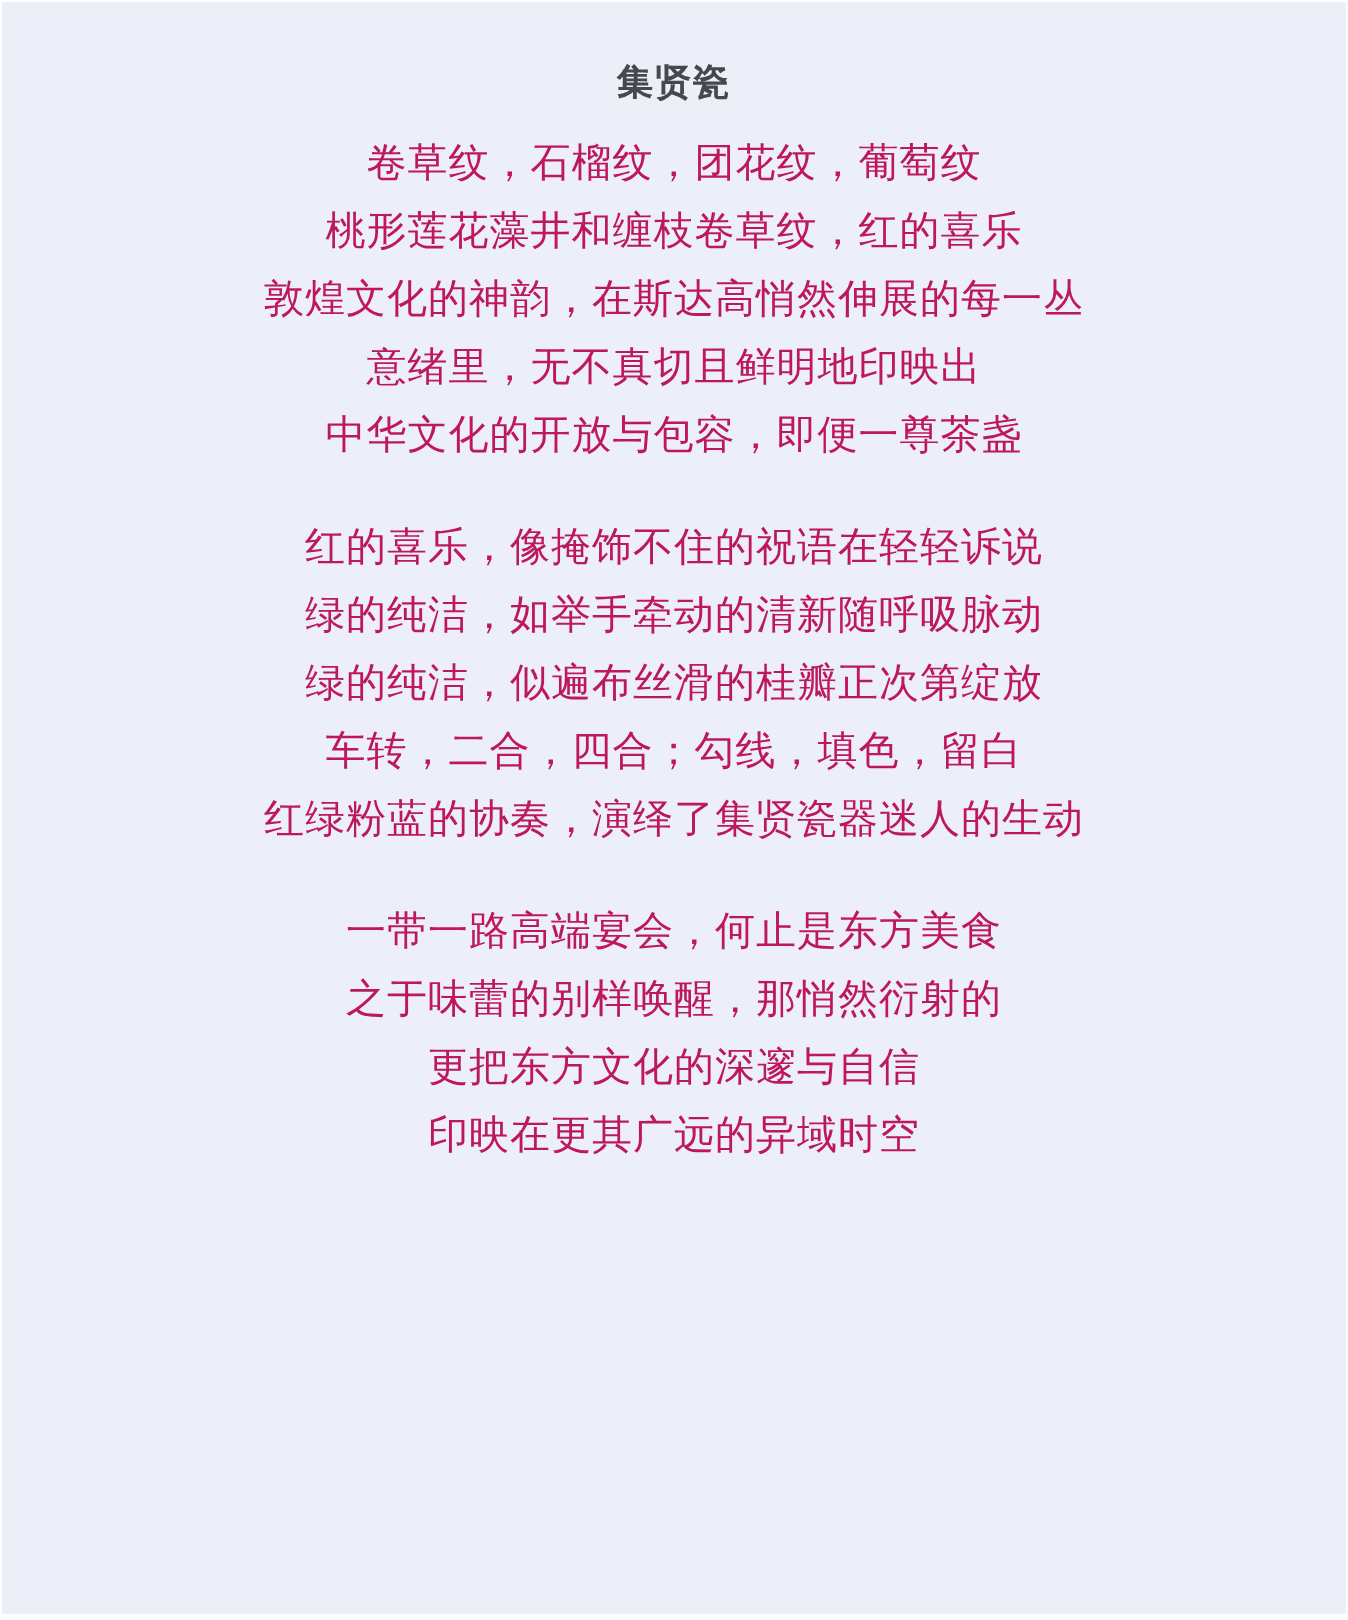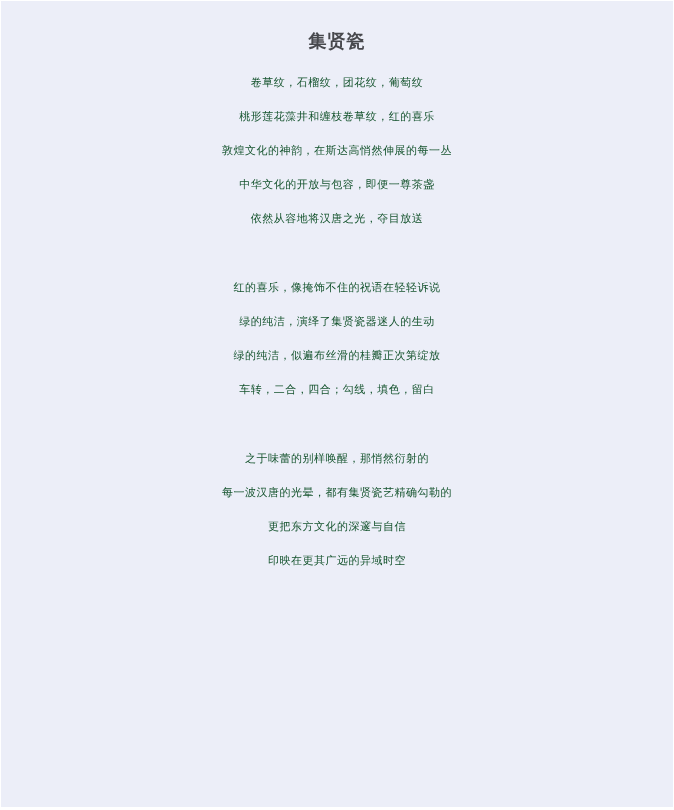--- a/index.html
+++ b/index.html
@@ -23,54 +23,55 @@
   .poem-title {
     margin: 30px 0 0 0;
     font-size: 18px;
     line-height: 20px;
     font-weight: bold;
     color: #47484D;
     letter-spacing: 1px;
   }
   .stanza { margin: 0; padding: 0; }
   .stanza.first { margin-top: 14px; }
-  .stanza.gap { margin-top: 35px; }
+  .stanza.gap { margin-top: 22px; }
   .poem-line {
     margin: 0;
     padding: 0;
-    font-size: 11px;
+    font-size: 20px;
     line-height: 34px;
-    color: #14532d;
+    color: #be185d;
     letter-spacing: 0.5px;
   }
 </style>
 </head>
 <body>
 
 <div class="screen">
   <div class="page">
 
     <h1 class="poem-title">集贤瓷</h1>
 
     <div class="stanza first">
       <p class="poem-line">卷草纹，石榴纹，团花纹，葡萄纹</p>
       <p class="poem-line">桃形莲花藻井和缠枝卷草纹，红的喜乐</p>
       <p class="poem-line">敦煌文化的神韵，在斯达高悄然伸展的每一丛</p>
+      <p class="poem-line">意绪里，无不真切且鲜明地印映出</p>
       <p class="poem-line">中华文化的开放与包容，即便一尊茶盏</p>
-      <p class="poem-line">依然从容地将汉唐之光，夺目放送</p>
     </div>
 
     <div class="stanza gap">
       <p class="poem-line">红的喜乐，像掩饰不住的祝语在轻轻诉说</p>
-      <p class="poem-line">绿的纯洁，演绎了集贤瓷器迷人的生动</p>
+      <p class="poem-line">绿的纯洁，如举手牵动的清新随呼吸脉动</p>
       <p class="poem-line">绿的纯洁，似遍布丝滑的桂瓣正次第绽放</p>
       <p class="poem-line">车转，二合，四合；勾线，填色，留白</p>
+      <p class="poem-line">红绿粉蓝的协奏，演绎了集贤瓷器迷人的生动</p>
     </div>
 
     <div class="stanza gap">
+      <p class="poem-line">一带一路高端宴会，何止是东方美食</p>
       <p class="poem-line">之于味蕾的别样唤醒，那悄然衍射的</p>
-      <p class="poem-line">每一波汉唐的光晕，都有集贤瓷艺精确勾勒的</p>
       <p class="poem-line">更把东方文化的深邃与自信</p>
       <p class="poem-line">印映在更其广远的异域时空</p>
     </div>
 
   </div>
 </div>
 
 </body></html>

